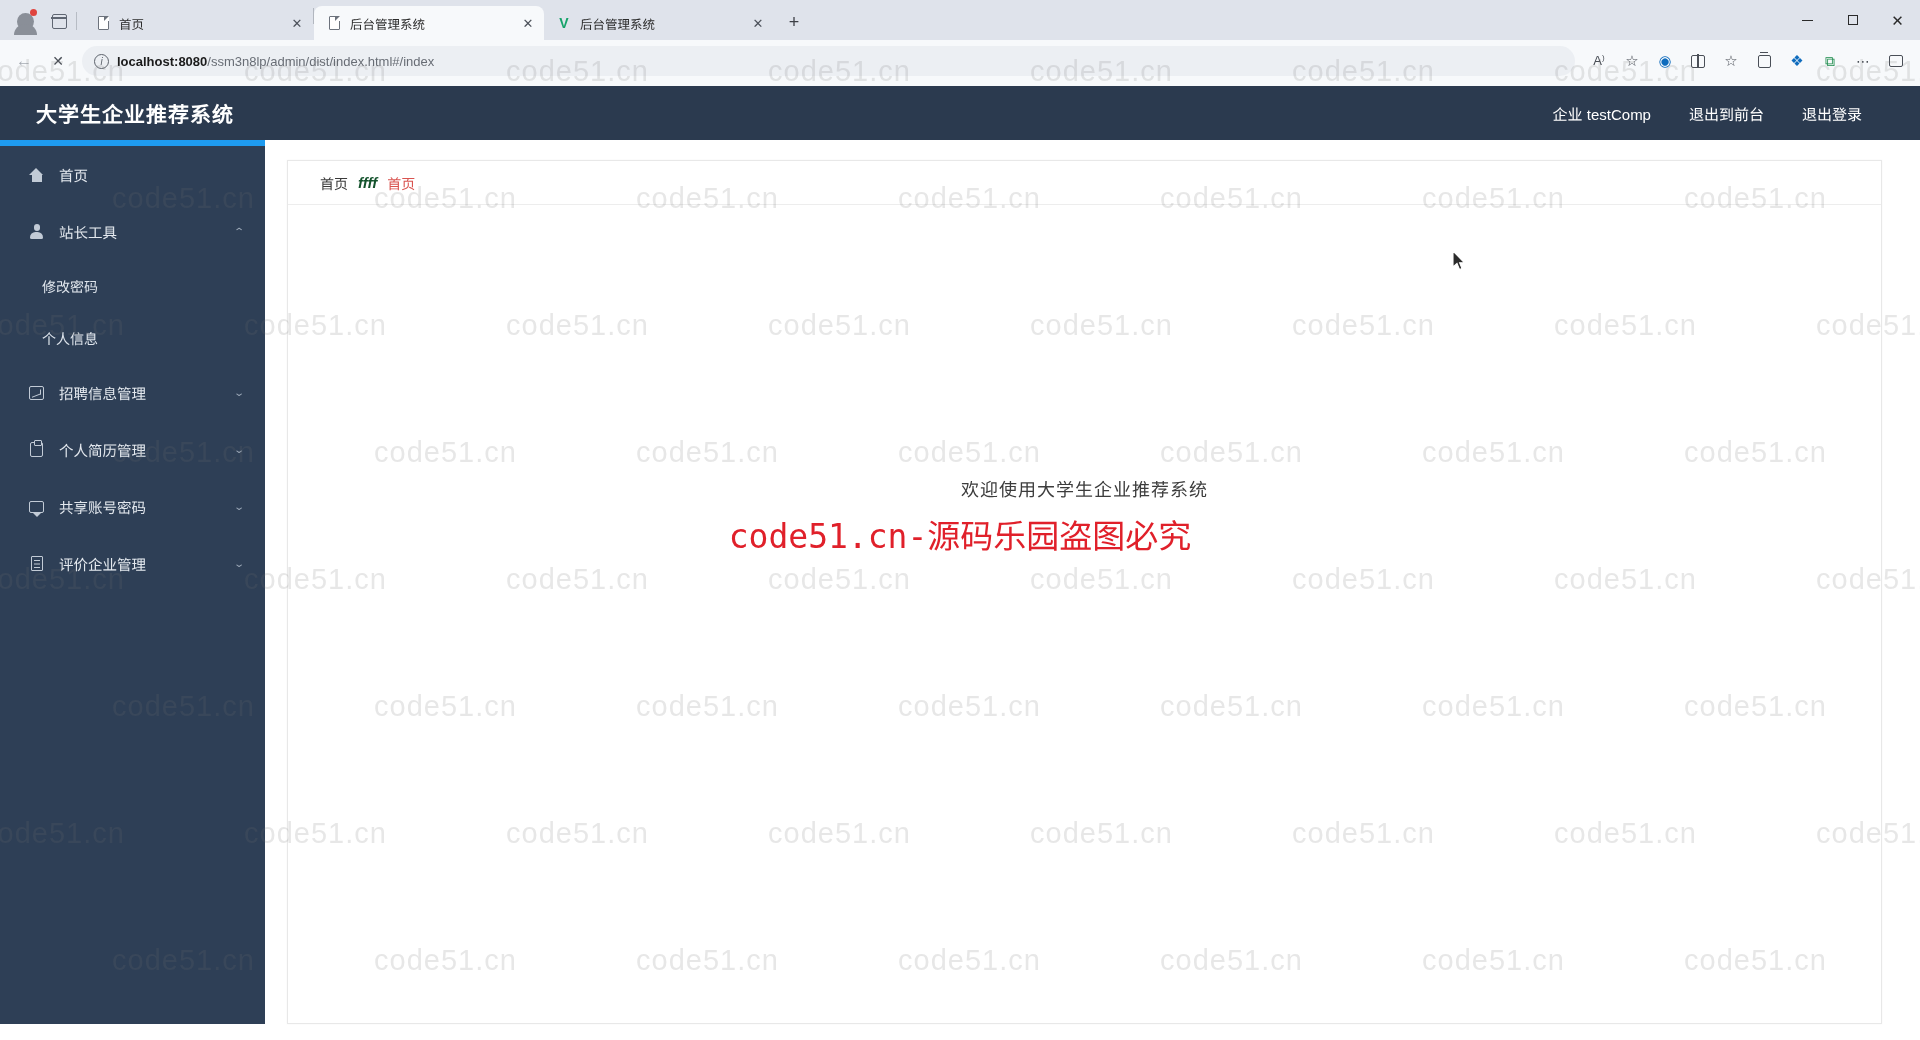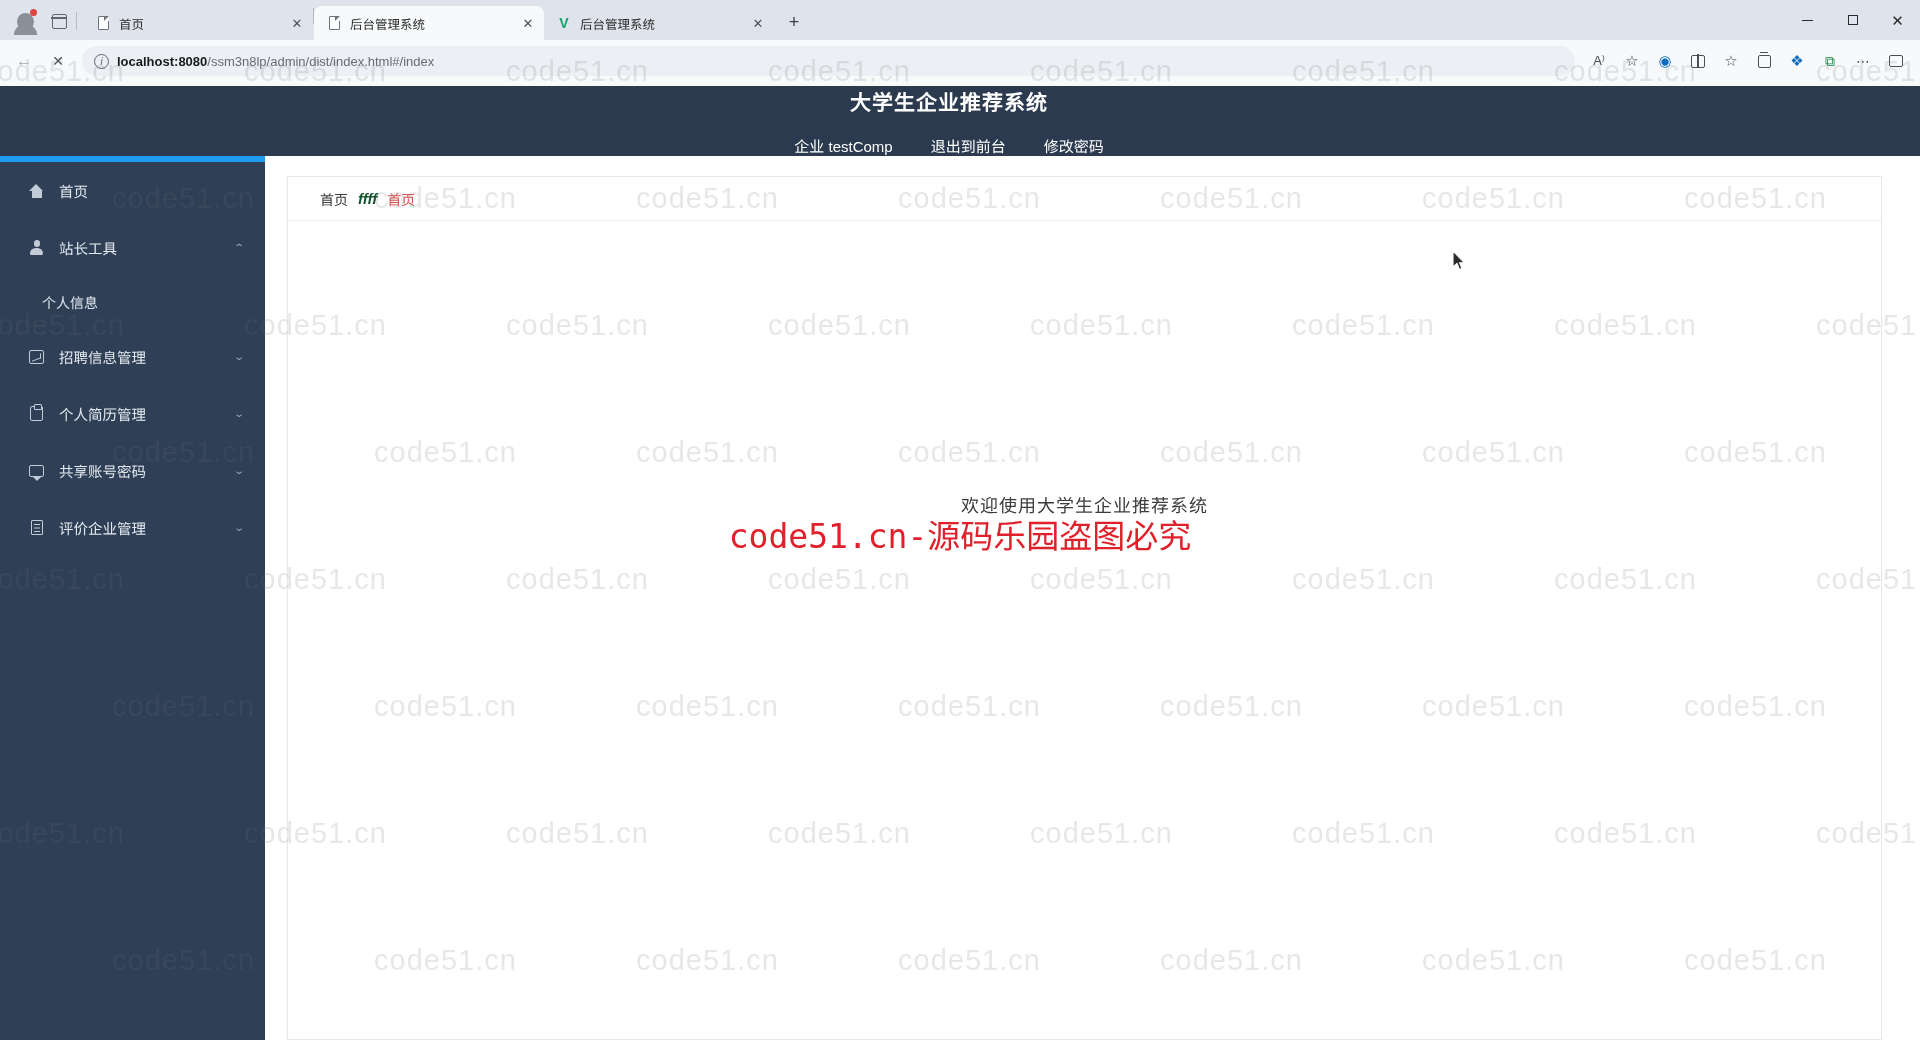--- a/index.html
+++ b/index.html
@@ -168,23 +168,23 @@
     font-size: 11.5px; color: #27292e;
   }
 
   
   .page {
     position: absolute; left: 0; top: 86px; width: 1920px; height: 954px;
     background: #ffffff; overflow: hidden;
   }
 
   .app-header {
-    height: 70px; background: #2b3a4f;
+    height: 54px; background: #2b3a4f;
     display: flex; align-items: center; justify-content: space-between;
-    padding: 0 58px 0 36px; position: relative; z-index: 5; flex-direction: column;
+    padding: 0 58px 0 36px; position: relative; z-index: 5;
   }
   .app-title {
     color: #ffffff; font-size: 21px; font-weight: bold; letter-spacing: 1px;
   }
   .header-right { display: flex; align-items: center; gap: 38px; }
   .header-right span { color: #ffffff; font-size: 15px; }
 
   .app-body { display: flex; height: 884px; position: relative; }
 
   .sidebar {
@@ -461,21 +461,21 @@
     </div>
   </div>
 
   <div class="page">
 
     <div class="app-header">
       <div class="app-title">大学生企业推荐系统</div>
       <div class="header-right">
         <span>企业 testComp</span>
         <span>退出到前台</span>
-        <span>修改密码</span>
+        <span>退出登录</span>
       </div>
     </div>
 
     <div class="app-body">
 
       <div class="sidebar">
         <div class="sb-accent"></div>
 
         <div class="sb-item">
           <span class="sb-ico">
@@ -485,20 +485,23 @@
         </div>
 
         <div class="sb-item">
           <span class="sb-ico">
               <span class="ico-user"></span>
             </span>
           <span class="sb-label">站长工具</span>
           <span class="sb-chev">⌃</span>
         </div>
 
+        <div class="sb-sub">
+          <span>修改密码</span>
+        </div>
         <div class="sb-sub">
           <span>个人信息</span>
         </div>
 
         <div class="sb-item">
           <span class="sb-ico">
               <span class="ico-box">
                 <span class="spark"></span>
               </span>
             </span>

